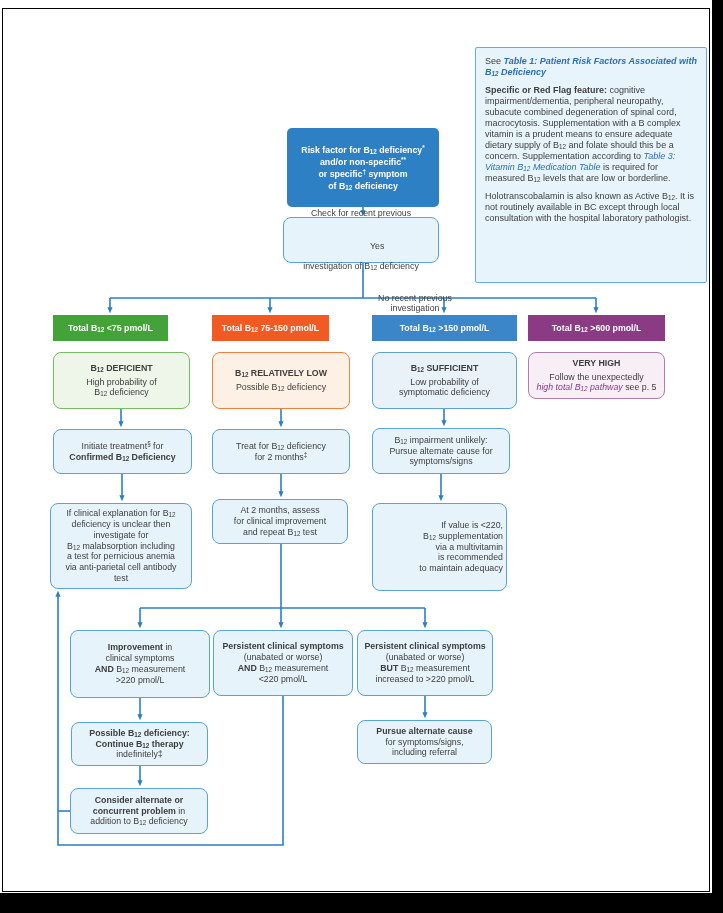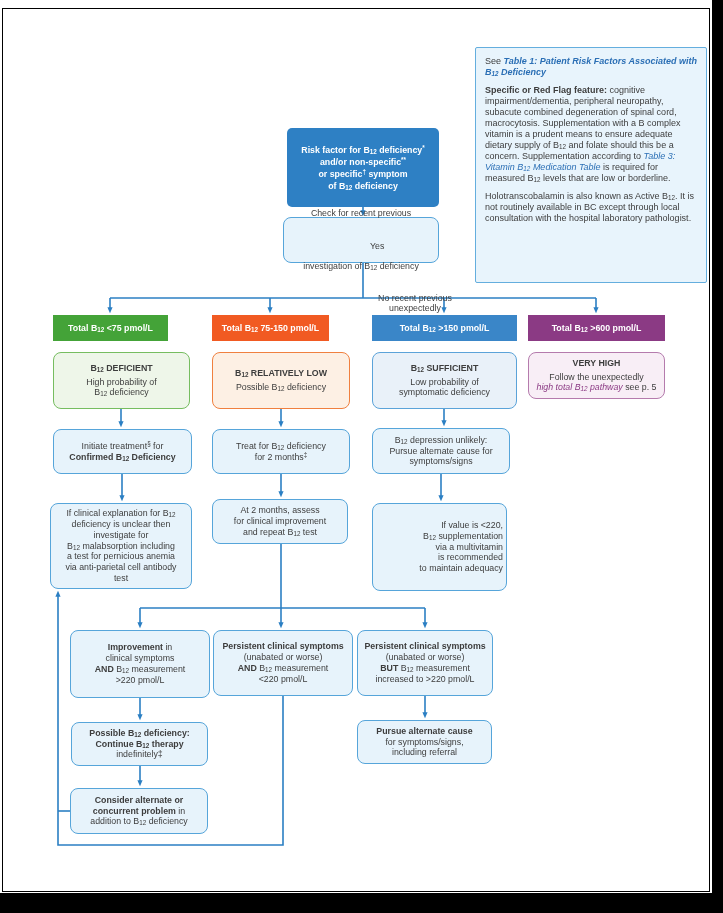--- a/index.html
+++ b/index.html
@@ -62,21 +62,21 @@
   <path class="flow" d="M140,698 V715" marker-end="url(#arr)"></path>
   <path class="flow" d="M140,766 V781" marker-end="url(#arr)"></path>
   <path class="flow" d="M425,696 V713" marker-end="url(#arr)"></path>
   <path class="flow" d="M283,696 V845 H58 V596" marker-end="url(#arr)"></path>
   <path class="flow" d="M58,811 H70"></path>
 </svg>
 
 <div class="flabel" style="left:370px;top:201px;margin-top:40px;">Yes</div>
 <div class="flabel" style="left:372px;top:265px;width:86px;text-align:center;margin-top:28px;">
     <div class="ln"><span>No recent previous</span></div>
-    <div class="ln"><span>unexpectedly</span></div>
+    <div class="ln"><span>investigation</span></div>
   </div>
 
 <div class="infobox" style="left: 475px; top: 47px; width: 232px; height: 236px; background: rgb(232, 244, 252); border: 1.5px solid rgb(100, 174, 222);">
     <div class="ln"><span>See </span><span class="b i c-link">Table 1: Patient Risk Factors Associated with B</span><sub class="b i c-link">12</sub><span class="b i c-link"> Deficiency</span></div>
     <div class="ln"><span class="b">Specific or Red Flag feature:</span><span> cognitive impairment/dementia, peripheral neuropathy, subacute combined degeneration of spinal cord, macrocytosis. Supplementation with a B complex vitamin is a prudent means to ensure adequate dietary supply of B</span><sub>12</sub><span> and folate should this be a concern. Supplementation according to </span><span class="i c-link">Table 3: Vitamin B</span><sub class="i c-link">12</sub><span class="i c-link"> Medication Table</span><span> is required for measured B</span><sub>12</sub><span> levels that are low or borderline.</span></div>
     <div class="ln"><span>Holotranscobalamin is also known as Active B</span><sub>12</sub><span>. It is not routinely available in BC except through local consultation with the hospital laboratory pathologist.</span></div>
   </div>
 
 <div class="box start" style="left: 287px; top: 128px; width: 152px; height: 79px; background: rgb(46, 128, 196);">
     <div class="ln"><span class="b">Risk factor for B</span><sub class="b">12</sub><span class="b"> deficiency</span><sup class="b">*</sup></div>
@@ -140,21 +140,21 @@
 
 <div class="box" style="left:53px;top:429px;width:139px;height:45px;">
     <div class="ln"><span>Initiate treatment</span><sup>§</sup><span> for</span></div>
     <div class="ln"><span class="b">Confirmed B</span><sub class="b">12</sub><span class="b"> Deficiency</span></div>
   </div>
 <div class="box" style="left:212px;top:429px;width:138px;height:45px;">
     <div class="ln"><span>Treat for B</span><sub>12</sub><span> deficiency</span></div>
     <div class="ln"><span>for 2 months</span><sup>‡</sup></div>
   </div>
 <div class="box" style="left:372px;top:428px;width:138px;height:46px;">
-    <div class="ln"><span>B</span><sub>12</sub><span> depression unlikely:</span></div>
+    <div class="ln"><span>B</span><sub>12</sub><span> impairment unlikely:</span></div>
     <div class="ln"><span>Pursue alternate cause for</span></div>
     <div class="ln"><span>symptoms/signs</span></div>
   </div>
 
 <div class="box" style="left:50px;top:503px;width:142px;height:86px;">
     <div class="ln"><span>If clinical explanation for  B</span><sub>12</sub></div>
     <div class="ln"><span>deficiency is unclear then</span></div>
     <div class="ln"><span>investigate for</span></div>
     <div class="ln"><span>B</span><sub>12</sub><span> malabsorption including</span></div>
     <div class="ln"><span>a test for pernicious anemia</span></div>

